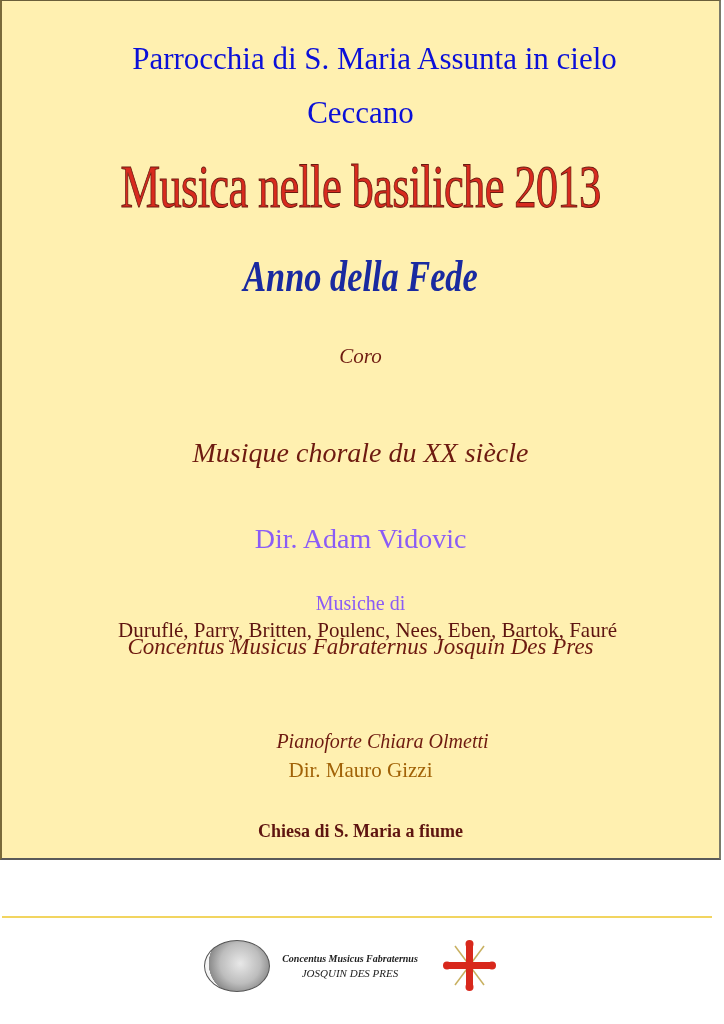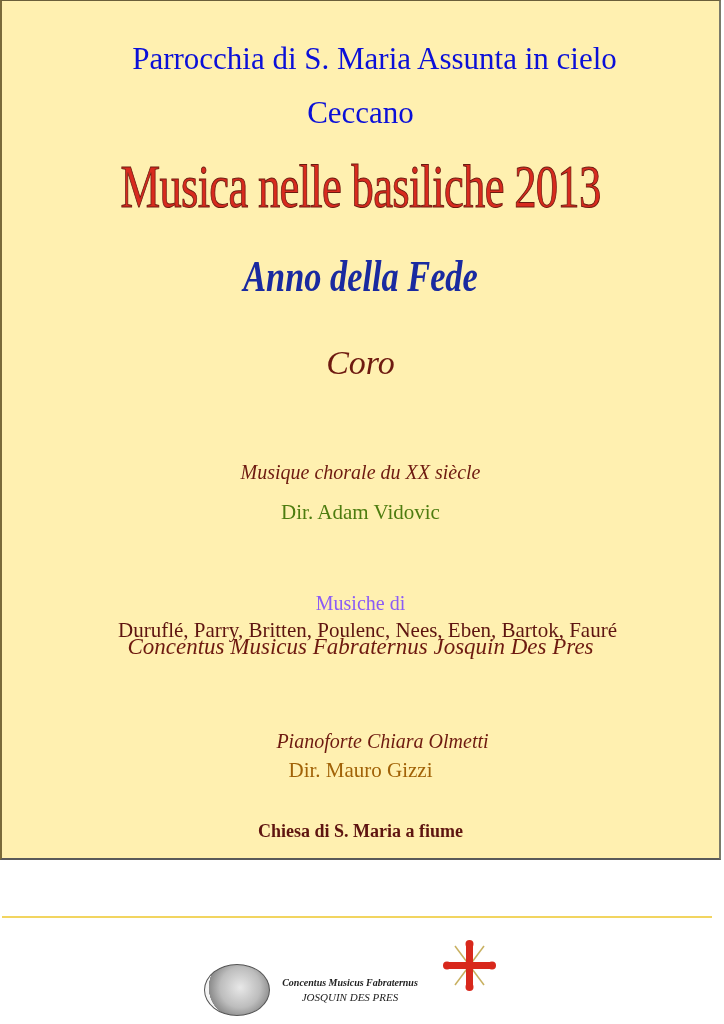--- a/index.html
+++ b/index.html
@@ -18,35 +18,35 @@
     .town { top: 94px; font-family: "Liberation Serif", serif; font-size: 31px; color: #0b10d8; }
     .title {
       top: 150px; font-family: "Liberation Serif", serif; font-size: 62px; color: #d82a1e;
       transform: scaleX(0.72); transform-origin: center;
       -webkit-text-stroke: 1px #6a1a10; letter-spacing: -1px;
     }
     .subtitle {
       top: 250px; font-family: "Liberation Serif", serif; font-style: italic; font-weight: bold;
       font-size: 44px; color: #1a2aa0; transform: scaleX(0.78);
     }
-    .coro { top: 343px; font-family: "Liberation Serif", serif; font-style: italic; font-size: 34px; color: #6e1a10; }
+    .coro { top: 343px; font-family: "Liberation Serif", serif; font-style: italic; font-size: 21px; color: #6e1a10; }
     .ensemble { top: 377px; font-family: "Liberation Serif", serif; font-style: italic; font-size: 37px; color: #6e1a10; }
-    .musique { top: 460px; font-family: "Liberation Serif", serif; font-style: italic; font-size: 20px; color: #6e1a10; }
-    .dir1 { top: 499px; font-family: "Liberation Serif", serif; font-size: 21px; color: #4d7c0f; }
+    .musique { top: 436px; font-family: "Liberation Serif", serif; font-style: italic; font-size: 28px; color: #6e1a10; }
+    .dir1 { top: 522px; font-family: "Liberation Serif", serif; font-size: 28px; color: #8b5cf6; }
     .musiche { top: 591px; font-family: Liberation Serif, serif; font-size: 20px; color: #8b5cf6; }
     .composers { top: 617px; font-family: "Liberation Serif", serif; font-size: 21px; color: #5e1410; padding-left: 7px; }
     .concentus { top: 633px; font-family: "Liberation Serif", serif; font-style: italic; font-size: 23px; color: #6e1a10; }
     .piano { top: 729px; font-family: "Liberation Serif", serif; font-style: italic; font-size: 20px; color: #6e1a10; margin-left: 22px; }
     .dir2 { top: 757px; font-family: "Liberation Serif", serif; font-size: 21px; color: #a16207; }
     .venue { top: 820px; font-family: "Liberation Serif", serif; font-weight: bold; font-size: 18px; color: #5e1410; }
     .date { top: 851px; font-family: "Liberation Serif", serif; font-weight: bold; font-size: 18px; color: #5e1410; }
     .divider { position: absolute; left: 0; top: 915px; width: 710px; height: 2px; background: #f2d560; }
     .logo-banner {
       position: absolute; left: 200px; top: 937px; width: 228px; height: 55px; background: #ffffff;
-      display: flex; align-items: center; margin-top: 24px;
+      display: flex; align-items: center;
     }
     .portrait {
       width: 66px; height: 52px; margin-left: 2px; border: 1px solid #555; border-radius: 50%;
       background: radial-gradient(circle at 55% 45%, #e8e8e8 0%, #bdbdbd 45%, #8a8a8a 70%, #f4f4f4 71%);
       box-sizing: border-box;
     }
     .logo-text { flex: 1; text-align: center; }
     .logo-script { font-family: "Liberation Serif", serif; font-style: italic; font-weight: bold; font-size: 10px; color: #222; }
     .logo-name { font-family: "Liberation Serif", serif; font-style: italic; font-size: 11px; color: #222; margin-top: 3px; }
     .cross-box { position: absolute; left: 435px; top: 937px; width: 65px; height: 55px; background: #ffffff; }

